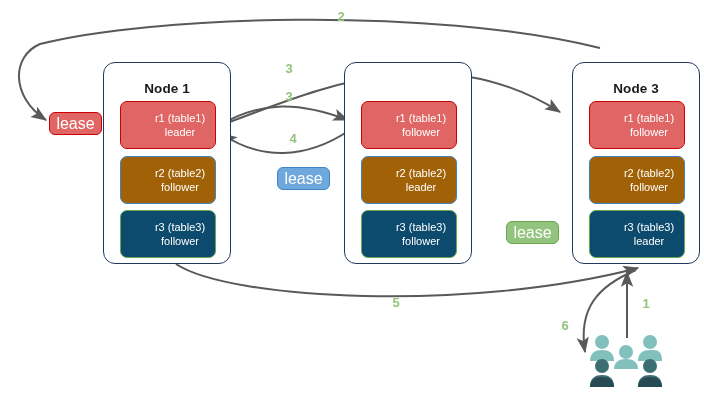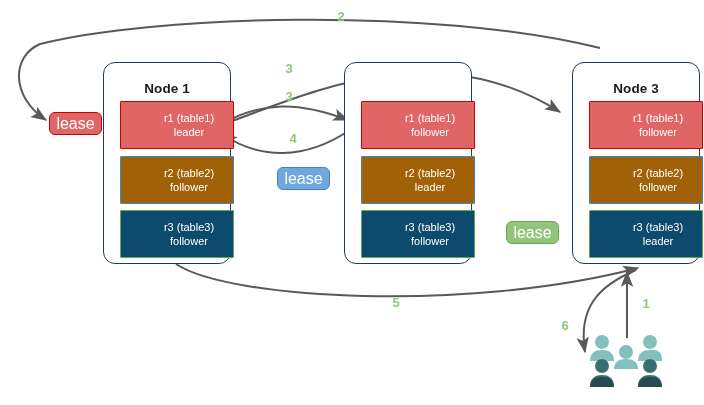--- a/index.html
+++ b/index.html
@@ -34,23 +34,23 @@
     font-size: 13.5px;
     font-weight: bold;
     color: #1a1a1a;
     margin-top: 18px;
     letter-spacing: .1px;
   }
   .replica {
     position: absolute;
     box-sizing: border-box;
     left: 16px;
-    width: 114px;
+    width: 96px;
     height: 48px;
-    border-radius: 1px;
+    border-radius: 7px;
     display: flex;
     flex-direction: column;
     align-items: center;
     justify-content: center;
     color: #ffffff;
     font-size: 11px;
     line-height: 14px;
     text-align: center;
     padding-left: 24px;
   }

